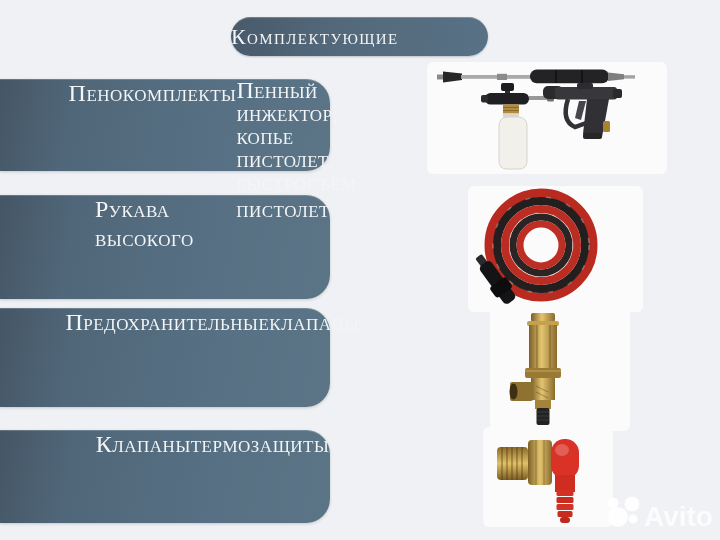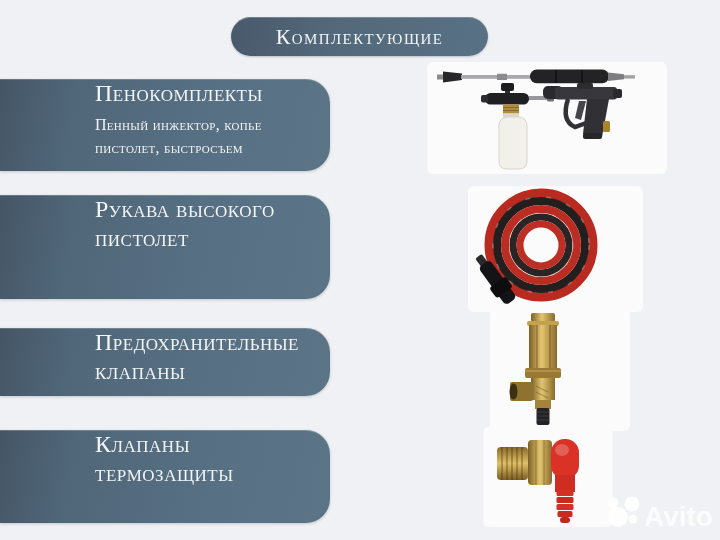--- a/index.html
+++ b/index.html
@@ -7,40 +7,40 @@
     position:relative; width:720px; height:540px; overflow:hidden;
     background:#eff1f4;
     font-family:"Liberation Serif", serif;
   }
   
   .pill{
     position:absolute; left:231px; top:17px; width:257px; height:39px;
     border-radius:21px;
     background:linear-gradient(100deg,#48596a 0%,#53697b 40%,#587184 100%);
     box-shadow:inset 0 1px 0 rgba(255,255,255,.22), 0 1px 2px rgba(40,55,70,.25);
-    display:flex; align-items:center; justify-content:center;
+    display:flex; align-items:center; 
   }
   .pill .txt{
     font-variant:small-caps; font-size:22px; letter-spacing:1.4px; color:#f3f5f7;
   }
   
   .banner{
     position:absolute; left:0; width:330px; box-sizing:border-box;
     border-radius:0 24px 24px 0;
     background:linear-gradient(100deg,#455666 0%,#506779 22%,#577083 65%,#5b7486 100%);
     box-shadow:inset 0 1px 0 rgba(255,255,255,.18), 0 1px 3px rgba(40,55,70,.22);
     color:#f3f5f7;
-    display:flex; flex-direction:column; 
+    display:flex; flex-direction:row; justify-content:center;
     padding-left:95px;
   }
   .banner .t{ font-variant:small-caps; font-size:24px; line-height:29px; letter-spacing:.5px; }
-  .banner .s{ font-variant:small-caps; font-size:16px; line-height:23px; letter-spacing:.3px; margin-top:5px; }
+  .banner .s{ font-variant:small-caps; font-size:24px; line-height:23px; letter-spacing:.3px; }
   .b1{ top:79px;  height:92px; }
   .b2{ top:195px; height:104px; }
-  .b3{ top:328px; height:68px; }
+  .b3{ top:308px; height:99px; }
   .b4{ top:430px; height:93px; }
   
   .photo{ position:absolute; background:#fbfbfc; border-radius:6px; }
   .photo svg{ display:block; }
   .p1{ left:427px; top:62px;  width:240px; height:112px; }
   .p2{ left:468px; top:186px; width:175px; height:126px; }
   .p3{ left:490px; top:308px; width:140px; height:123px; }
   .p4{ left:483px; top:427px; width:130px; height:100px; }
   
   .watermark{ position:absolute; left:600px; top:492px; width:118px; height:42px; z-index:5; }

